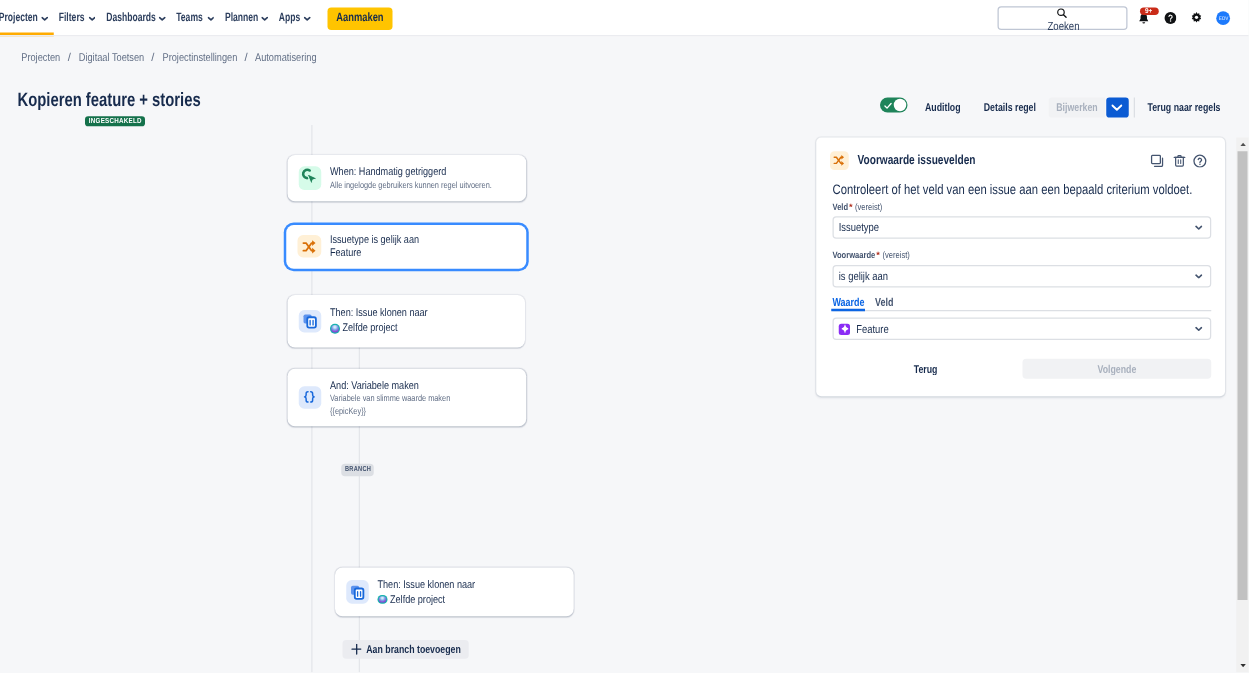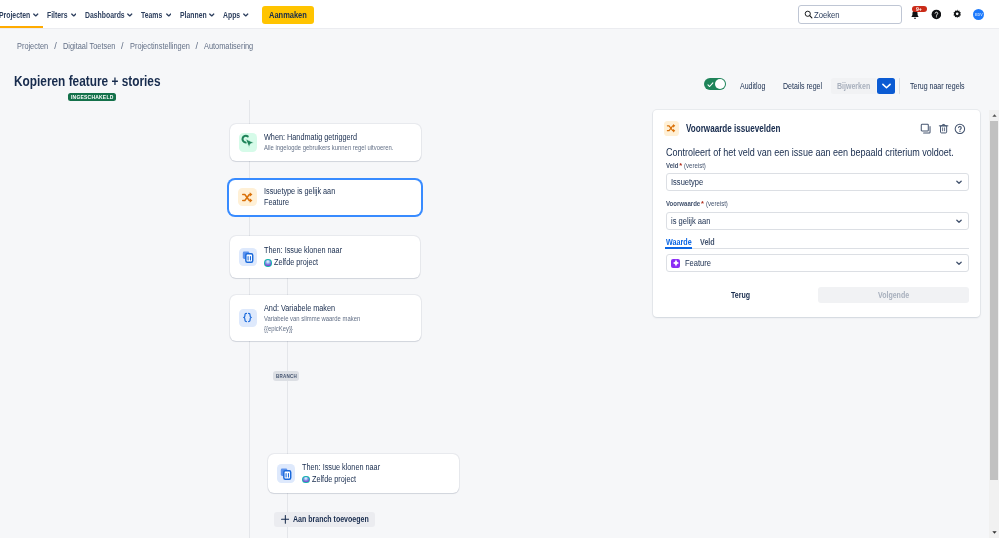--- a/index.html
+++ b/index.html
@@ -25,21 +25,21 @@
               color:#2C3E5D; cursor:pointer; position:relative; padding:0 4.25px;}
   .nav-item .caret { margin-left:3px; display:flex; align-items:center; position:relative; top:0.5px;}
   .nav-item.active::after { content:""; position:absolute; left:0px; right:0px; bottom:0; height:3px; background:#FFAB00;}
   .create-btn { background:#FFC400; color:#172B4D; font-size:9.6px; font-weight:700;
                 border-radius:3px; border:none; cursor:pointer; height:18px; padding:0 7px;
                 display:flex; align-items:center; justify-content:center;}
 
   .nav-right { position:absolute; left:797.6px; top:0; height:29px; display:flex; align-items:center;}
   .nav-right svg { flex:none;}
   .searchbox { width:104.6px; height:19px; border:1px solid #BFC6D4; border-radius:3px; background:#fff;
-               display:flex; align-items:center; padding:0 5.6px;}
+               display:flex; align-items:center; padding:0 5.6px;flex-direction:column;}
   .searchbox .ph { font-size:9.4px; color:#2C3E5D; margin-left:1.3px;}
   .icon-btn { width:16px; height:21px; display:flex; align-items:center; justify-content:center; position:relative; cursor:pointer;}
   .badge { position:absolute; top:2.1px; left:5.3px; background:#CA2B18; color:#fff; font-size:5.6px; font-weight:700;
            border-radius:4px; padding:0px 2.4px; line-height:6.3px; height:6.3px; display:flex; align-items:center; justify-content:center; min-width:14.9px;}
   .avatar { width:11.2px; height:11.2px; border-radius:50%; background:#1D7AFC; color:#BBD6FF; font-size:4.2px;
             display:flex; align-items:center; justify-content:center; font-weight:700;}
 
   
   .breadcrumb { position:absolute; left:17px; top:41px; font-size:9px; color:#5E6C84; display:flex; align-items:center;}
   .breadcrumb a { color:#626F86; text-decoration:none; cursor:pointer;}
@@ -50,21 +50,21 @@
   .page-title { font-size:15.4px; font-weight:700; color:#172B4D;}
   .page-title .t { transform:scaleX(0.77);}
   .lozenge { background:#14714B; color:#fff; font-size:5.8px; font-weight:700; padding:0 3px; border-radius:2.5px;
              margin-left:9px; position:relative; top:3px; height:8px; line-height:8px; display:flex; align-items:center;}
   .lozenge .t { transform:scaleX(0.86); letter-spacing:0.25px; line-height:8px;}
 
   .header-actions { position:absolute; left:704.4px; top:76px; display:flex; align-items:center; height:20px;}
   .toggle { width:22.1px; height:12.4px; border-radius:7px; background:#1F845A; position:relative; cursor:pointer; top:-1.8px;}
   .toggle .knob { position:absolute; right:1.2px; top:1.2px; width:10px; height:10px; background:#fff; border-radius:50%;}
   .toggle .chk { position:absolute; left:3px; top:2.6px; display:flex;}
-  .hdr-link { font-size:9px; font-weight:400; color:#172B4D; cursor:pointer;}
+  .hdr-link { font-size:9px; font-weight:700; color:#172B4D; cursor:pointer;}
   .split-btn { display:flex; align-items:center;}
   .split-main { background:#F1F2F4; color:#A8B0BD; font-size:9px; font-weight:700; height:16px;
                 display:flex; align-items:center; cursor:default; padding:0 6px; border-radius:2.5px 0 0 2.5px;}
   .split-caret { background:#0B5BD3; width:18px; height:16px; border-radius:2.5px; margin-left:1px; display:flex;
                  align-items:center; justify-content:center; color:#fff; cursor:pointer;}
   .vdiv { width:1px; height:16px; background:#DCDFE4;}
 
   
   .canvas { position:absolute; left:0; top:100px; width:983px; bottom:0; overflow:hidden;}
   .spine { position:absolute; left:248.7px; top:0; width:1px; height:438px; background:#E4E6EA;}

